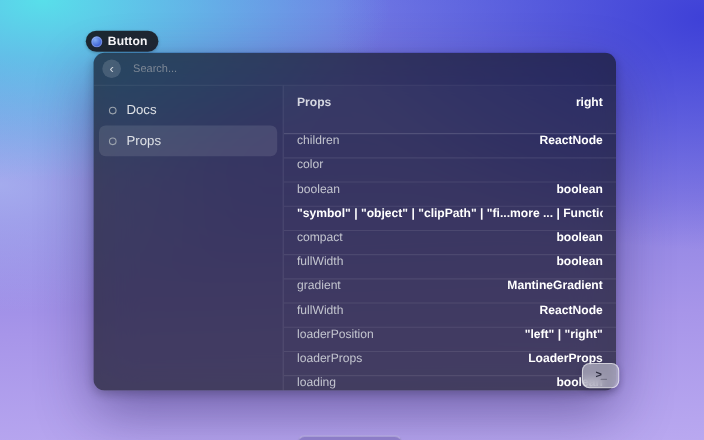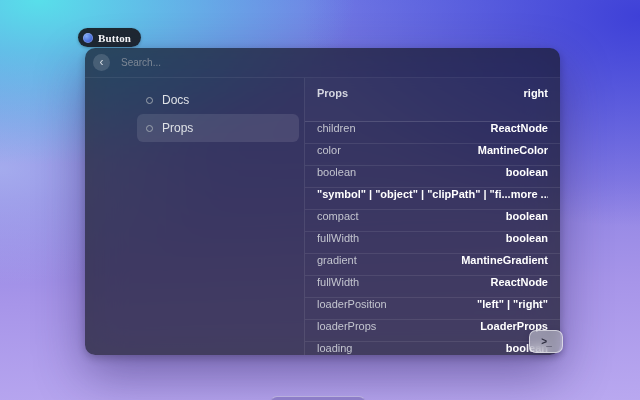--- a/index.html
+++ b/index.html
@@ -21,21 +21,21 @@
     padding: 0 10px 0 5px; border-radius: 10px;
     background: rgba(24,27,33,0.92);
     box-shadow: 0 1px 3px rgba(0,0,0,0.25);
     cursor: pointer;
   }
   .pill-icon {
     width: 10px; height: 10px; border-radius: 50%;
     background: radial-gradient(circle at 35% 32%, #86b0f9 0%, #4a72e0 55%, #3550c6 100%);
     box-shadow: inset 0 0 0 1px rgba(255,255,255,0.25);
   }
-  .pill-label { color: #ffffff; font-size: 11px; font-weight: 700; letter-spacing: 0.1px; font-family: Liberation Serif, serif; }
+  .pill-label { color: #ffffff; font-size: 11px; font-weight: 700; letter-spacing: 0.1px; }
 
   
   .modal {
     position: absolute; left: 85px; top: 48px; width: 475px; height: 307px;
     border-radius: 10px; overflow: hidden;
     background: rgba(23,25,38,0.72);
     backdrop-filter: blur(18px) saturate(140%);
     -webkit-backdrop-filter: blur(18px) saturate(140%);
     box-shadow: 0 20px 50px rgba(38,24,92,0.45), 0 3px 10px rgba(0,0,0,0.25);
   }
@@ -56,21 +56,20 @@
     color: #e7eaef; font-size: 10px; font-family: inherit;
   }
   .search-input::placeholder { color: #7e8violet; color: #7d8795; opacity: 1; }
 
   .modal-body { display: flex; height: calc(100% - 30px); }
 
   
   .sidebar {
     width: 173px; flex: 0 0 auto; padding: 8px 5px;
     border-right: 1px solid rgba(255,255,255,0.09);
-    margin-left: 47px;
   }
   .side-item {
     height: 28px; display: flex; align-items: center; gap: 9px;
     padding: 0 9px; border-radius: 6px; cursor: pointer;
     color: #dee1e6; font-size: 12px;
   }
   .side-item.active { background: rgba(255,255,255,0.10); }
   .ring {
     width: 7px; height: 7px; border-radius: 50%;
     border: 1.5px solid #9ba3ad; flex: 0 0 auto;
@@ -151,21 +150,20 @@
         <span class="hname">Props</span>
         <span class="htype">right</span>
       </div>
       <div>
           <div class="prow">
             <span class="pname">children</span>
             <span class="ptype">ReactNode</span>
           </div>
           <div class="prow">
             <span class="pname">color</span>
-            <span class="ptype">MantineColor</span>
           </div>
           <div class="prow">
             <span class="pname">boolean</span>
             <span class="ptype">boolean</span>
           </div>
           <div class="prow">
             <span class="pname"></span>
             <span class="ptype">"symbol" | "object" | "clipPath" | "fi...more ... | FunctionComponent&lt;...&gt;</span>
           </div>
           <div class="prow">

